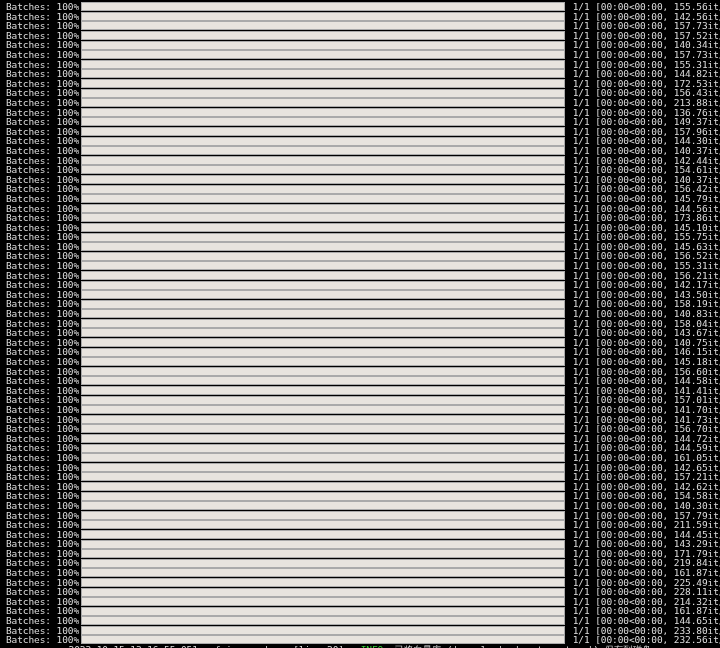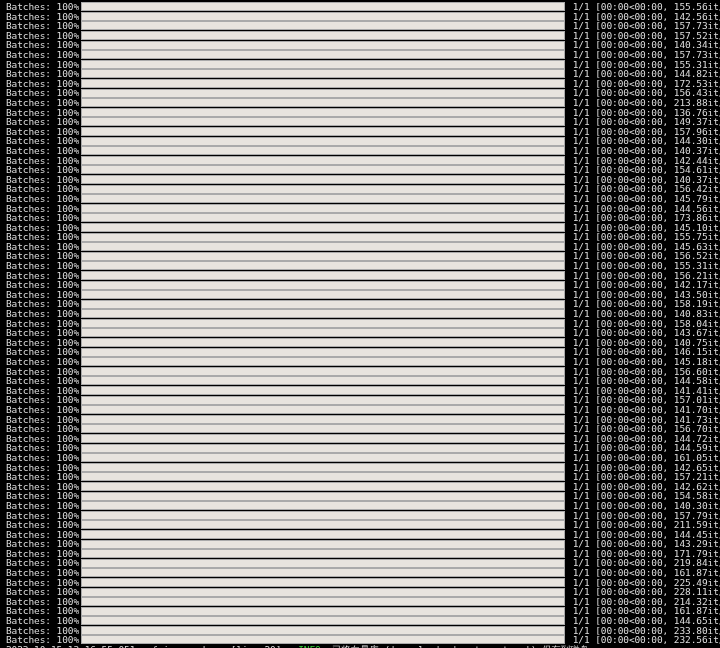--- a/index.html
+++ b/index.html
@@ -13,20 +13,21 @@
     width: 720px;
     height: 648px;
     overflow: hidden;
   }
   .terminal {
     padding: 2px 6px;
     box-sizing: border-box;
     width: 720px;
     height: 648px;
     background: #000;
+    text-align: center;
   }
   .row {
     display: flex;
     align-items: center;
     height: 9.6px;
     white-space: pre;
   }
   .label {
     color: #ddd;
     letter-spacing: -0.1px;

